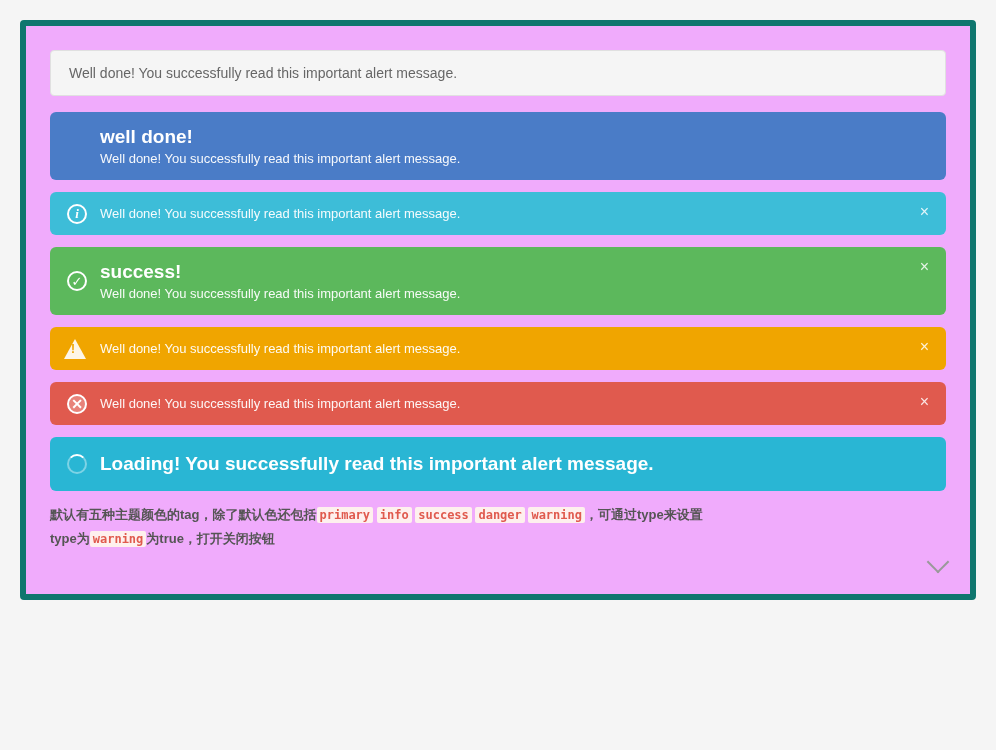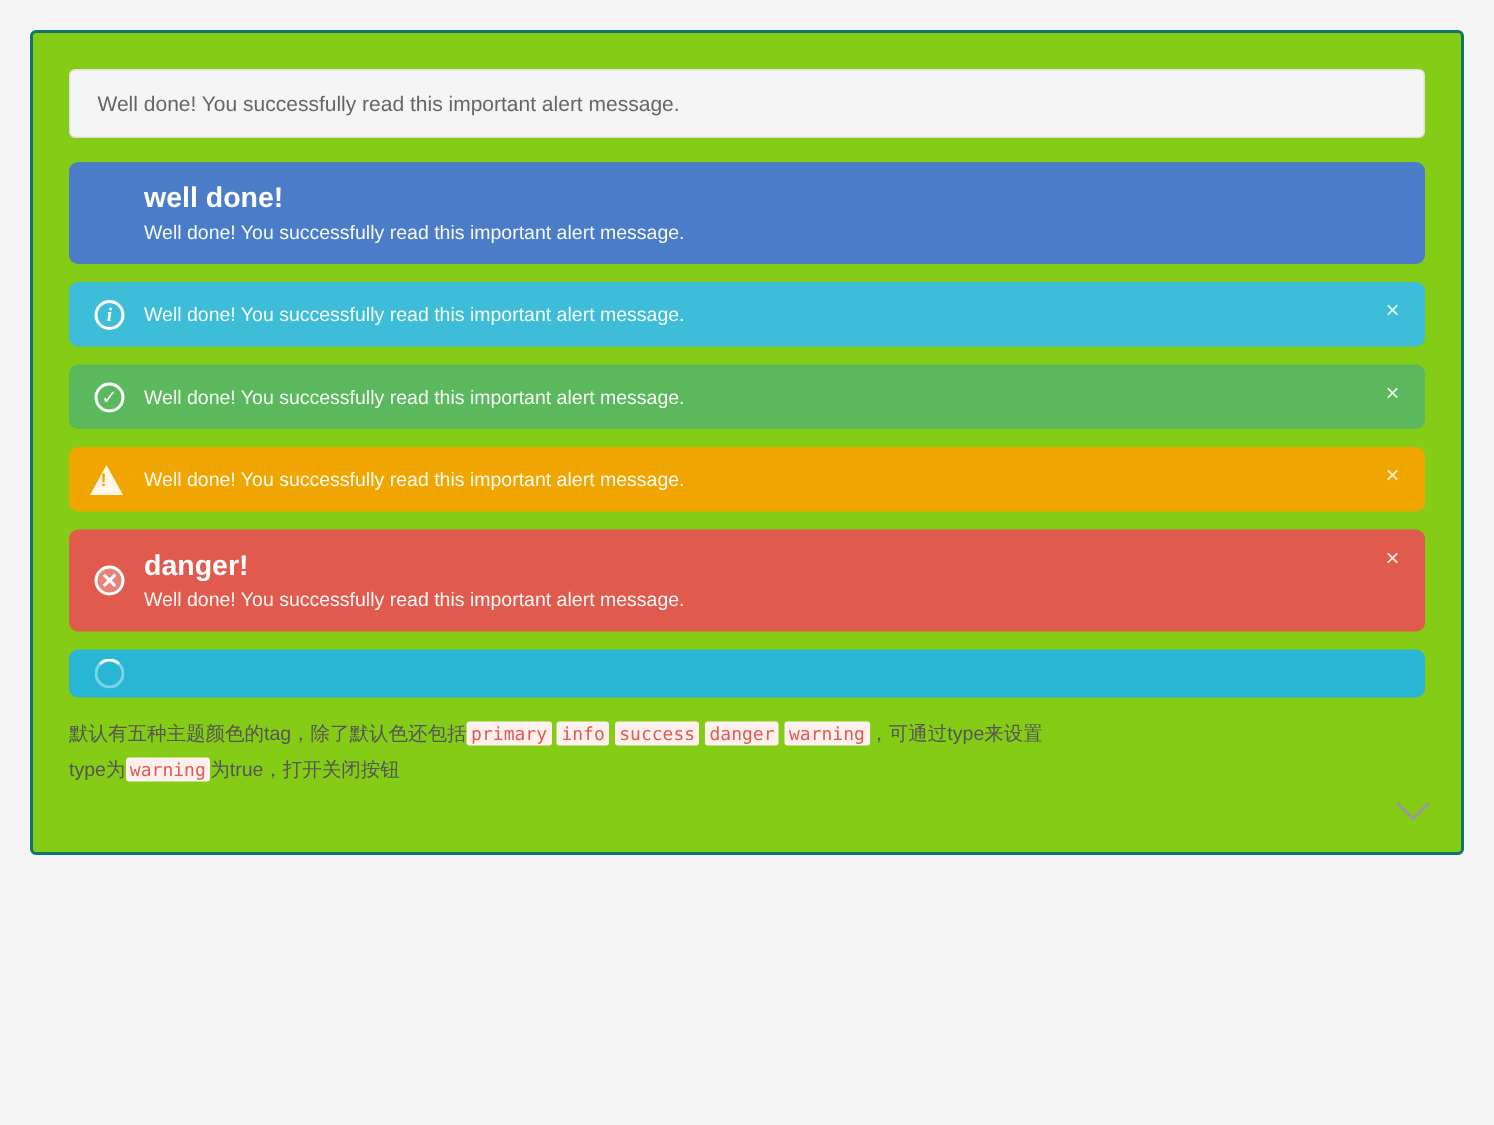--- a/index.html
+++ b/index.html
@@ -6,22 +6,22 @@
     body {
       font-family: -apple-system, BlinkMacSystemFont, "Segoe UI", Arial, sans-serif;
       background: #f5f5f5;
       display: flex;
       justify-content: center;
       align-items: flex-start;
       min-height: 750px;
       padding: 20px;
     }
     .container {
-      background: #84cc16;
-      border: 2px solid #0f766e;
+      background: #f0abfc;
+      border: 6px solid #0f766e;
       border-radius: 4px;
       width: 960px;
       padding: 24px;
     }
 
     
     .alert-default {
       background: #f5f5f5;
       border: 1px solid #e0e0e0;
       border-radius: 4px;
@@ -141,20 +141,21 @@
       font-size: 18px;
       font-weight: bold;
       color: #333;
       margin-top: 20px;
       margin-bottom: 10px;
     }
     .section-desc {
       font-size: 13px;
       color: #555;
       line-height: 1.8;
+      font-weight: bold;
     }
     .section-desc .code {
       color: #e05a4e;
       font-family: monospace;
       font-size: 12px;
       background: #fef0ee;
       padding: 1px 3px;
       border-radius: 2px;
     }
 
@@ -191,41 +192,41 @@
         <div class="alert-icon">
           <div class="icon-info">i</div>
         </div>
       <div class="alert-body">Well done! You successfully read this important alert message.</div>
     <button class="close-btn">×</button>
       </div>
       <div class="alert alert-success">
         <div class="alert-icon">
           <div class="icon-success">✓</div>
         </div>
+      <div class="alert-title">success!</div>
       <div class="alert-body">Well done! You successfully read this important alert message.</div>
     <button class="close-btn">×</button>
       </div>
       <div class="alert alert-warning">
         <div class="alert-icon" style="top:50%;transform:translateY(-50%);left:14px;position:absolute;">
           <div class="icon-warning"></div>
         </div>
       <div class="alert-body">Well done! You successfully read this important alert message.</div>
     <button class="close-btn">×</button>
       </div>
       <div class="alert alert-danger">
         <div class="alert-icon">
           <div class="icon-danger">✕</div>
         </div>
-      <div class="alert-title">danger!</div>
       <div class="alert-body">Well done! You successfully read this important alert message.</div>
     <button class="close-btn">×</button>
       </div>
       <div class="alert alert-loading" style="padding-top: 16px; padding-bottom: 16px;"><div class="alert-icon">
           <div class="icon-loading"></div>
-        </div></div>
+        </div><span class="alert-title">Loading! You successfully read this important alert message.</span></div>
     </div>
 
   <div class="section-desc" id="section-desc">
       <p><span>默认有五种主题颜色的tag，除了默认色还包括</span><code class="code">primary</code> <code class="code">info</code> <code class="code">success</code> <code class="code">danger</code> <code class="code">warning</code><span>，可通过type来设置</span></p>
       <p><span>type为</span><code class="code">warning</code><span>为true，打开关闭按钮</span></p>
     </div>
   <div class="section-footer">
     <span class="chevron-down"></span>
   </div>
 

